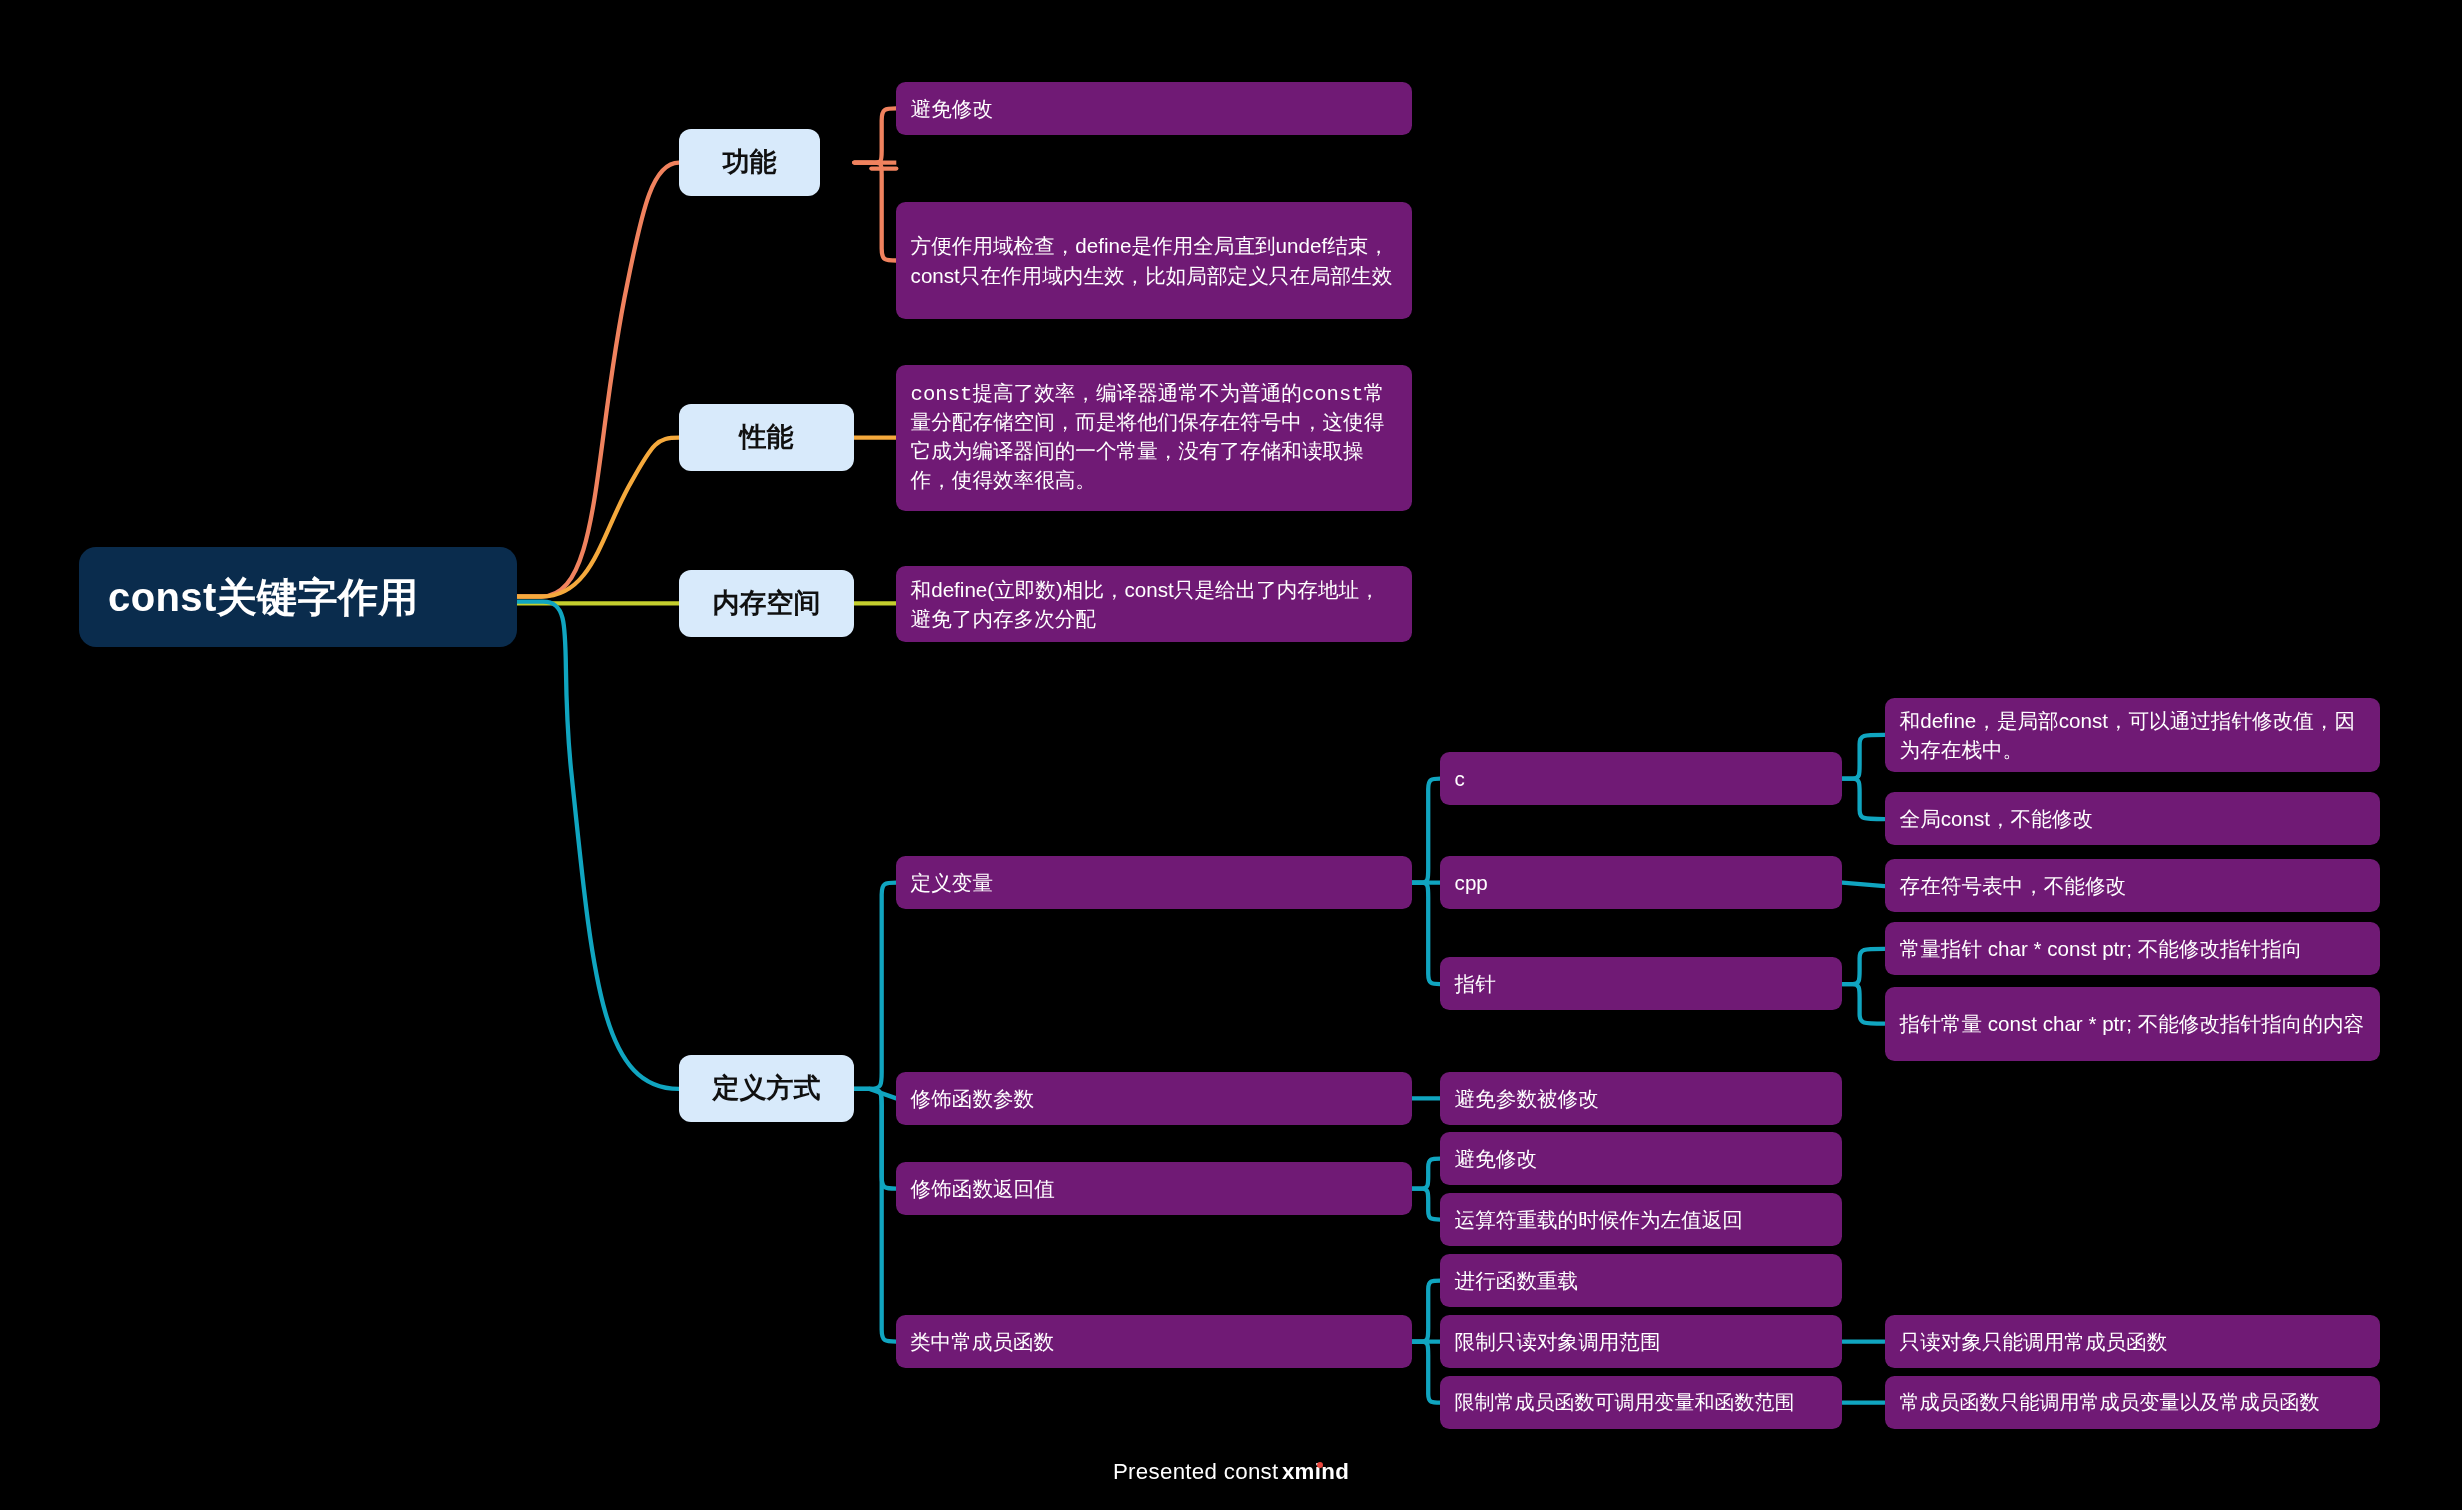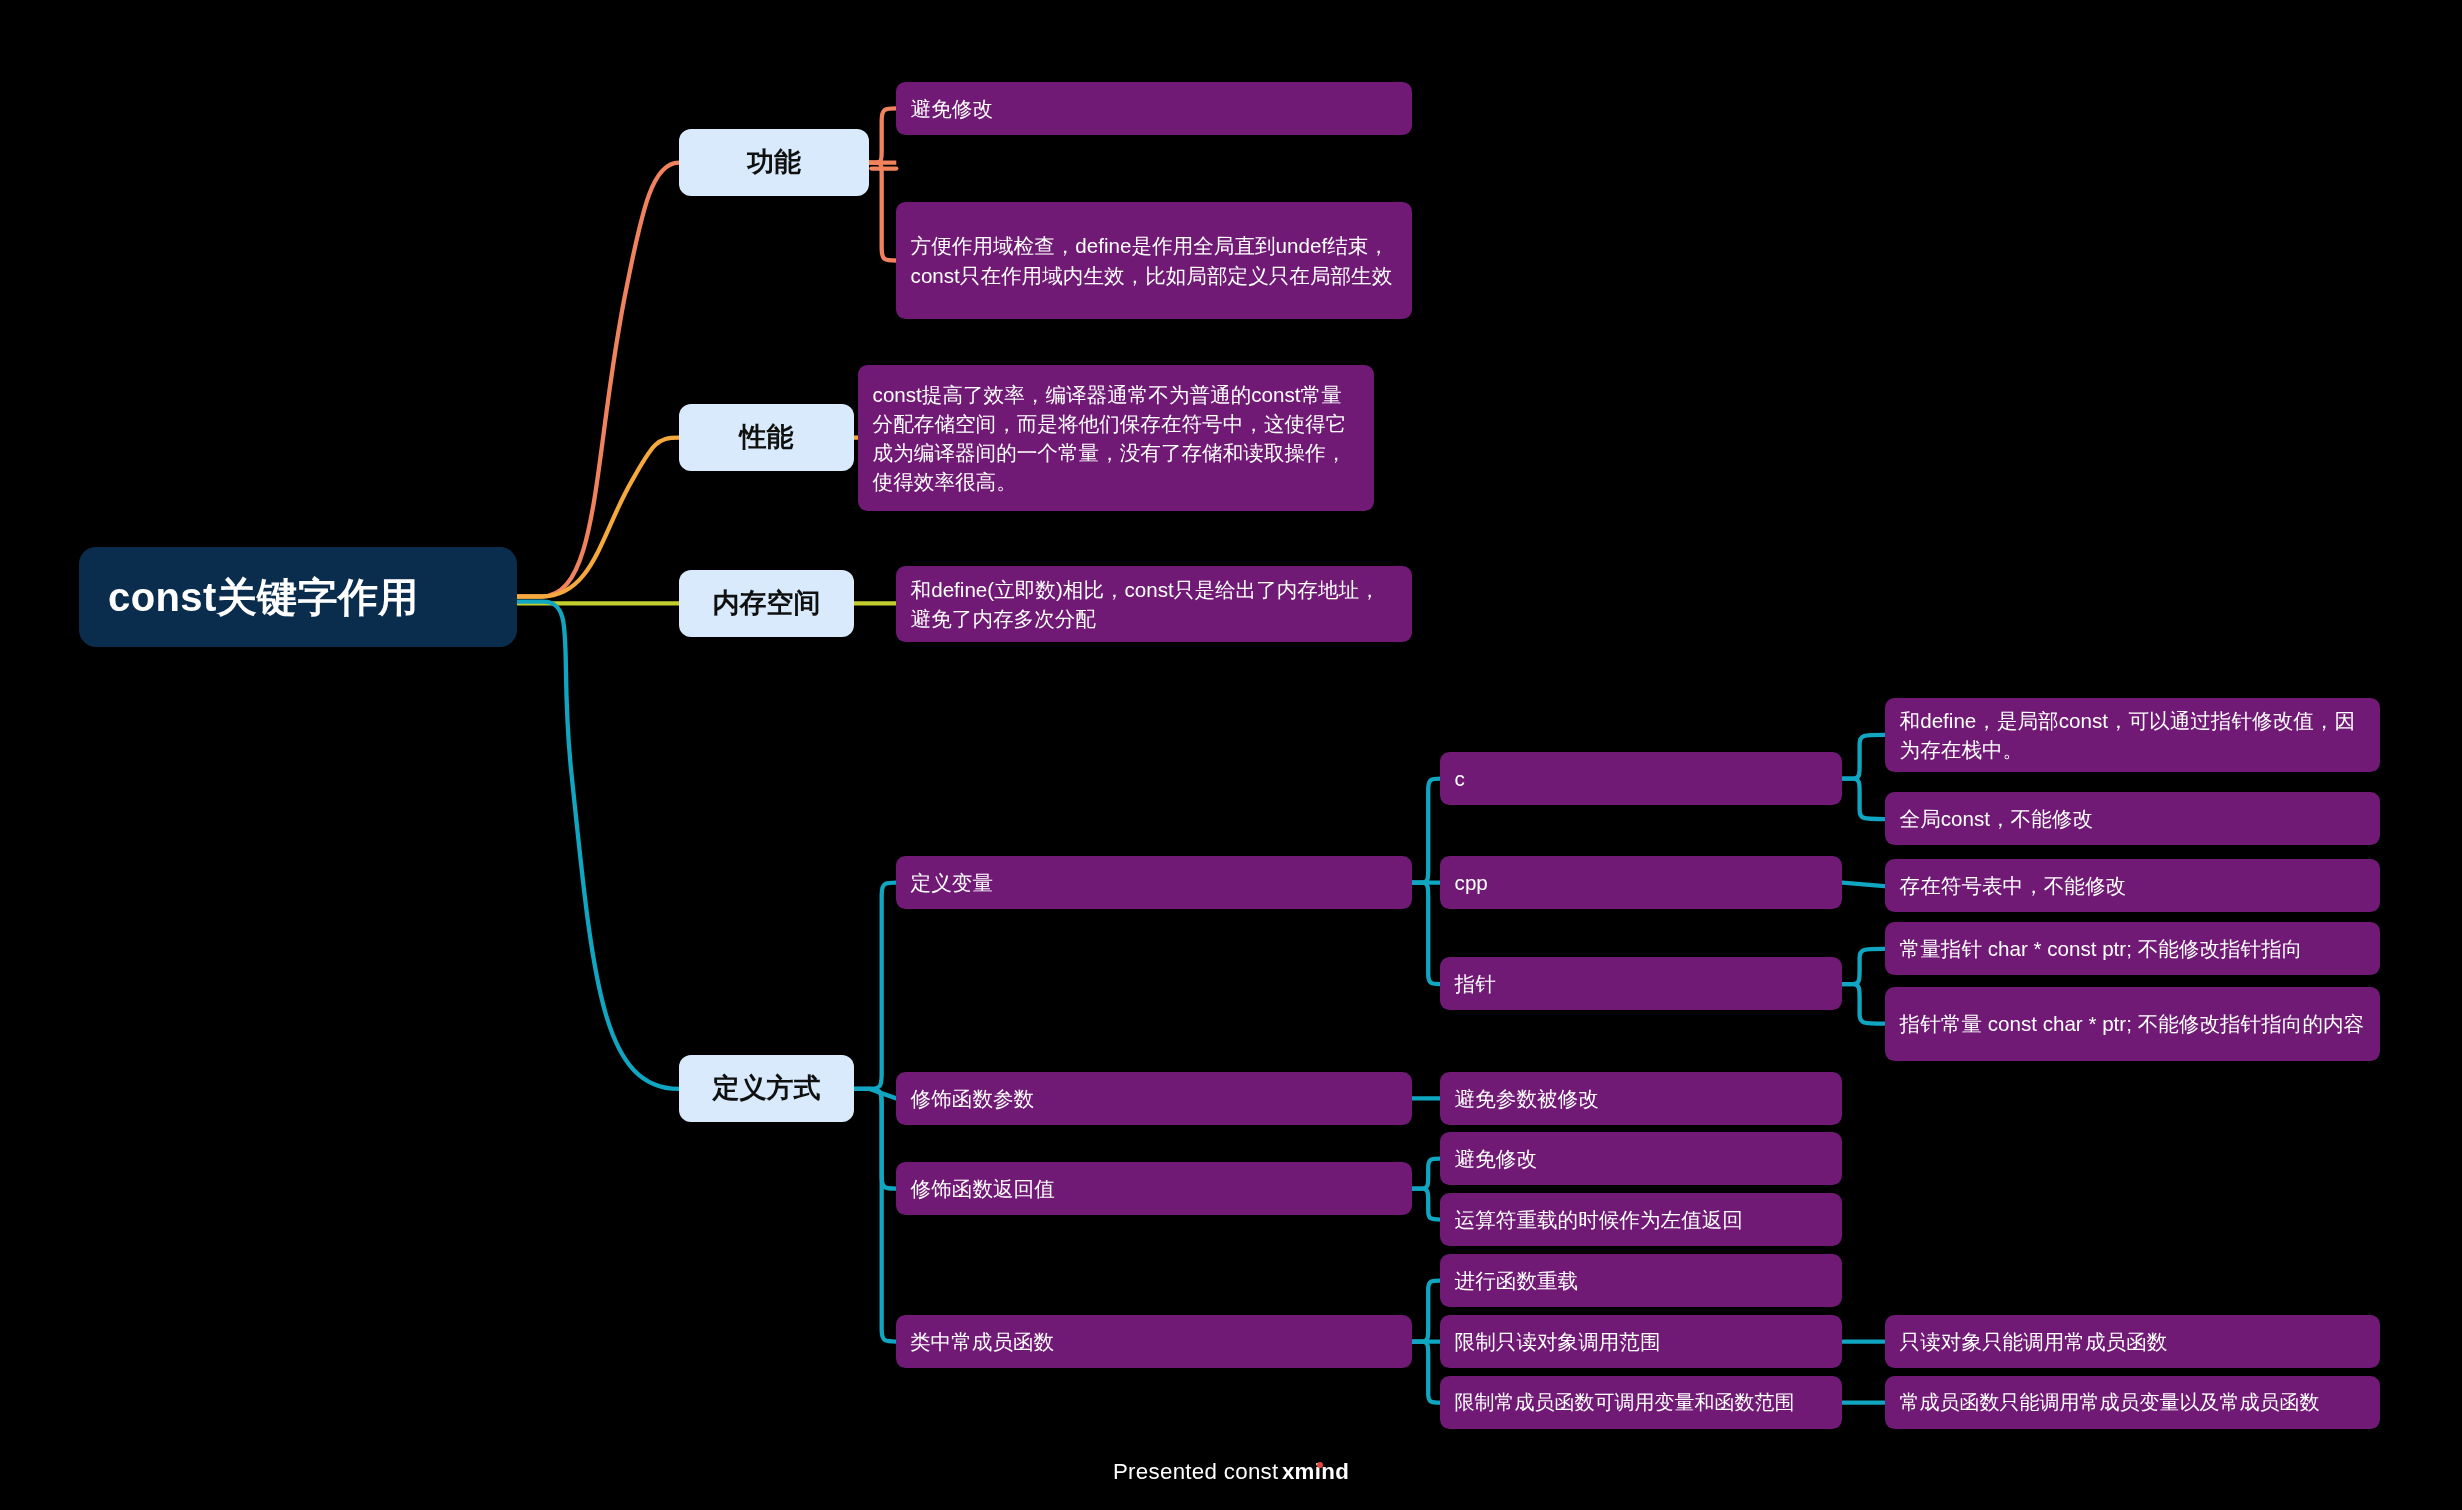--- a/index.html
+++ b/index.html
@@ -162,34 +162,34 @@
 
       <path d="M 2144 1561 L 2193 1561" stroke="#10a5c0"></path>
       <path d="M 2144 1632 L 2193 1632" stroke="#10a5c0"></path>
     </g>
   </svg>
 
   <div class="node root" style="left:79px; top:547px; width:438px; height:100px;">
     <span class="txt">const关键字作用</span>
   </div>
 
-  <div class="node lvl1" style="left:679px; top:129px; width:190px; height:67px;">
+  <div class="node lvl1" style="left:679px; top:129px; width:141px; height:67px;">
     <span class="txt">功能</span>
   </div>
   <div class="node blue" style="left:896px; top:82px; width:516px; height:53px;">
     <span class="txt">避免修改</span>
   </div>
   <div class="node blue" style="left:896px; top:202px; width:516px; height:117px;">
     <span class="txt">方便作用域检查，define是作用全局直到undef结束，const只在作用域内生效，比如局部定义只在局部生效</span>
   </div>
 
   <div class="node lvl1" style="left:679px; top:404px; width:175px; height:67px;">
     <span class="txt">性能</span>
   </div>
-  <div class="node blue" style="left:858px; top:365px; width:516px; height:146px;">
+  <div class="node blue" style="left:896px; top:365px; width:516px; height:146px;font-family:Liberation Mono, monospace;">
     <span class="txt">const提高了效率，编译器通常不为普通的const常量分配存储空间，而是将他们保存在符号中，这使得它成为编译器间的一个常量，没有了存储和读取操作，使得效率很高。</span>
   </div>
 
   <div class="node lvl1" style="left:679px; top:570px; width:175px; height:67px;">
     <span class="txt">内存空间</span>
   </div>
   <div class="node blue" style="left:896px; top:566px; width:516px; height:76px;">
     <span class="txt">和define(立即数)相比，const只是给出了内存地址，避免了内存多次分配</span>
   </div>
 

